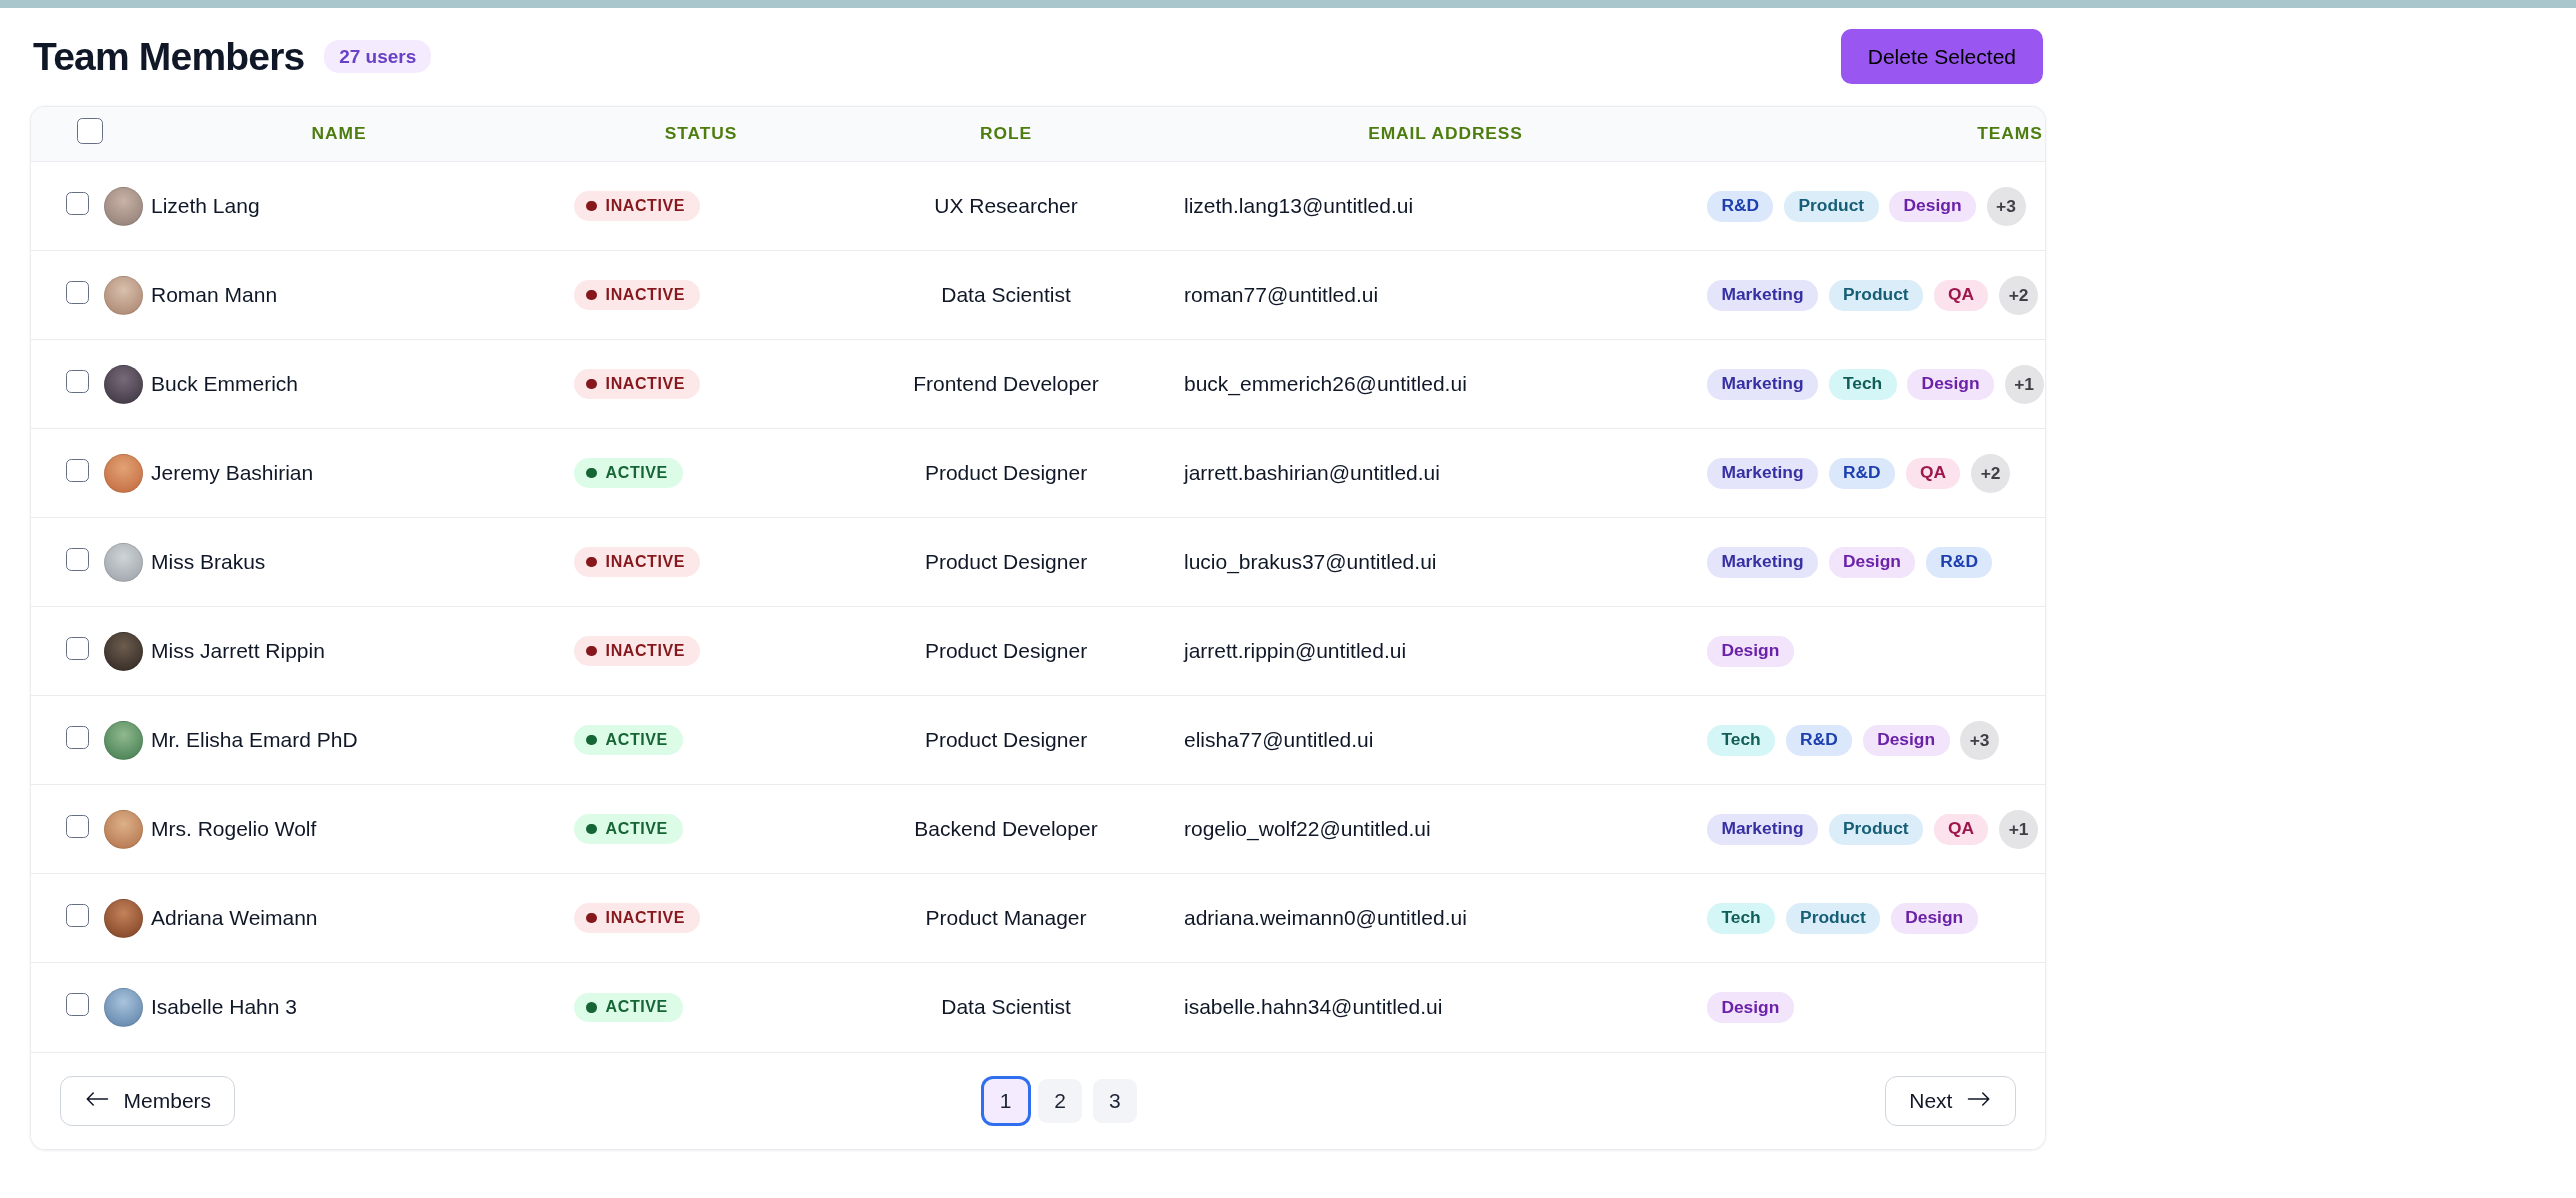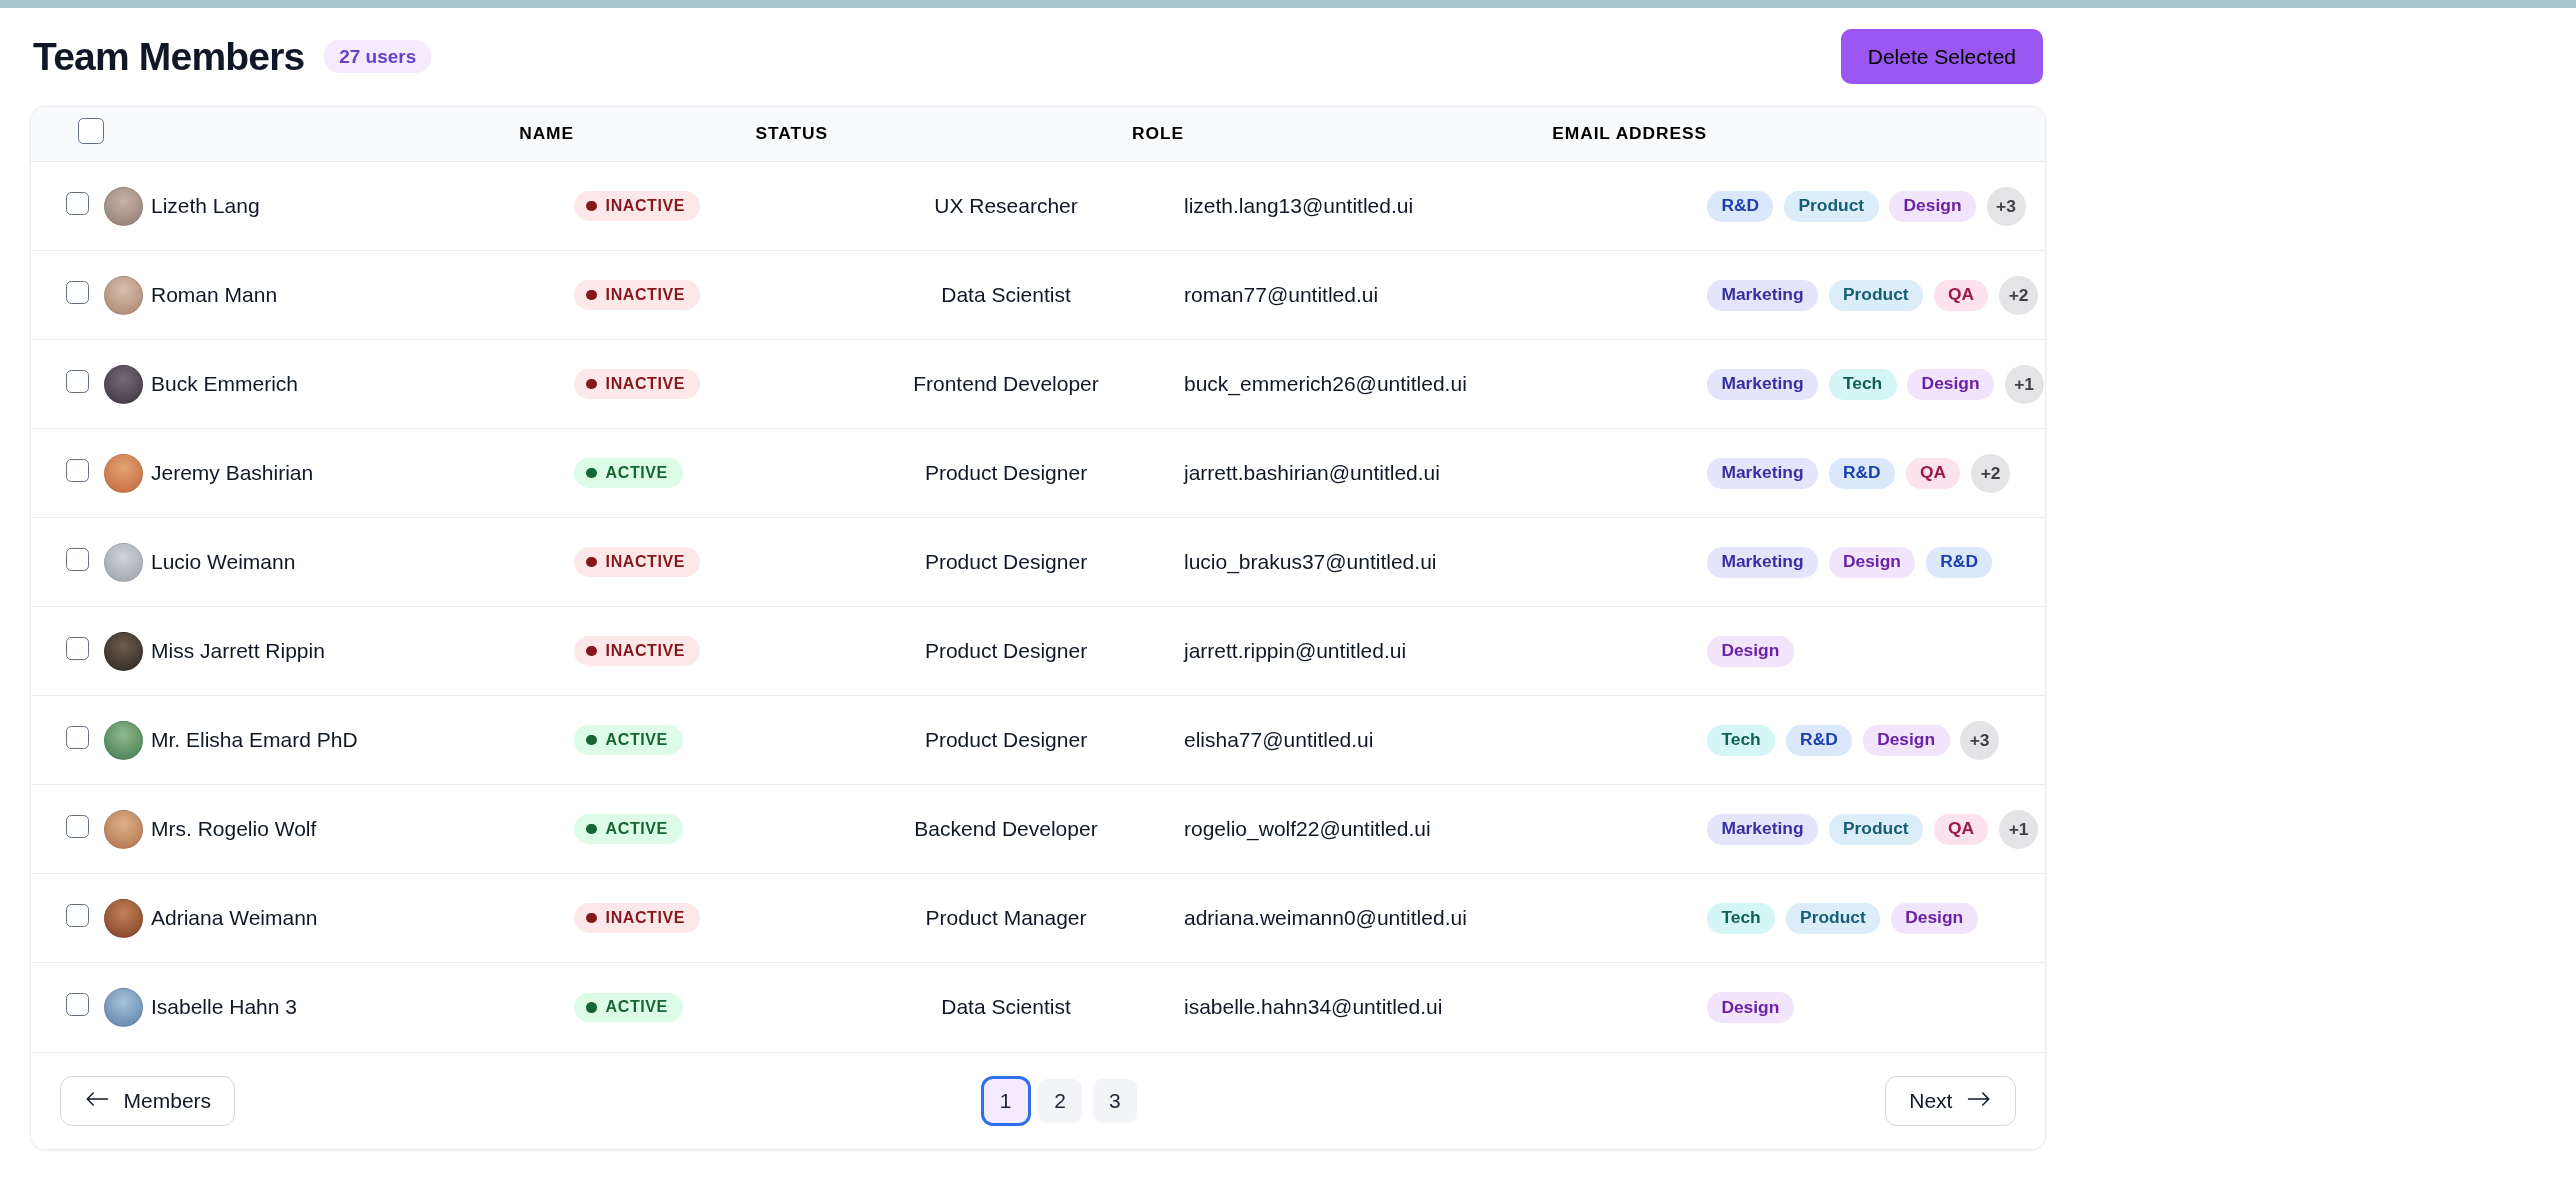--- a/index.html
+++ b/index.html
@@ -66,24 +66,24 @@
     overflow: hidden;
   }
 
   table#members-table {
     width: 100%;
     border-collapse: collapse;
     table-layout: fixed;
   }
   #members-table thead tr { background: #f9fafb; height: 55px; }
   #members-table th {
-    text-align: right;
+    text-align: center;
     font-size: 17.4px;
     font-weight: 600;
-    color: #000000;
+    color: #4d7c0f;
     letter-spacing: 0.9px;
     text-transform: uppercase;
     vertical-align: middle;
     padding: 0;
   }
   #members-table tbody tr {
     height: 89px;
     border-top: 0.8px solid #eaecf0;
     background: #ffffff;
   }
@@ -413,21 +413,21 @@
        </div>
      </td>
           </tr>
           <tr>
             <td class="col-check">
        <span class="checkbox"></span>
      </td>
      <td class="col-name">
        <div class="name-cell">
          <span class="avatar" style="background-image:radial-gradient(circle at 50% 35%, #cfd4d8, #9aa0a6);"></span>
-         <span class="name-text">Lucio Weimann</span>
+         <span class="name-text">Miss Brakus</span>
        </div>
      </td>
      <td class="col-status">
        <span class="status-pill status-inactive">
          <span class="dot"></span>
          <span>INACTIVE</span>
        </span>
      </td>
      <td class="col-role">Product Designer</td>
      <td class="col-email">lucio_brakus37@untitled.ui</td>

